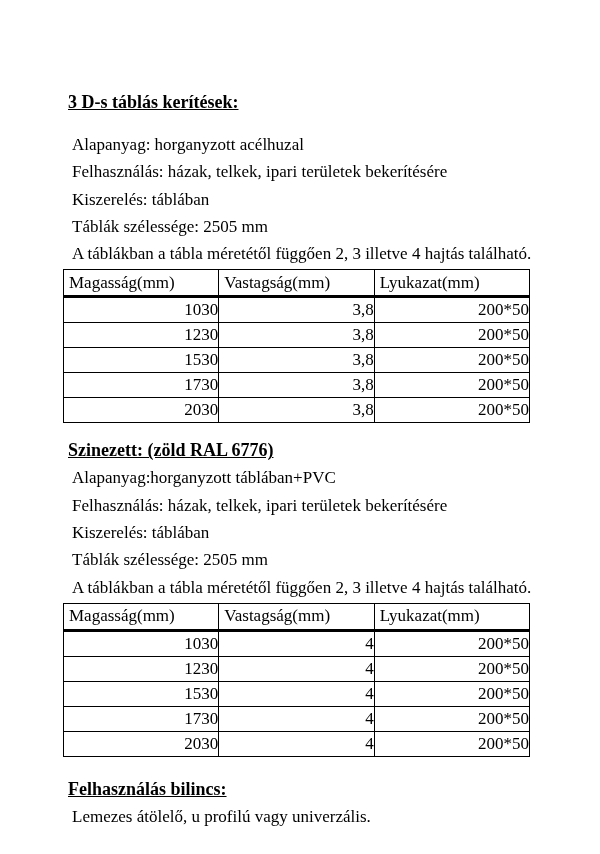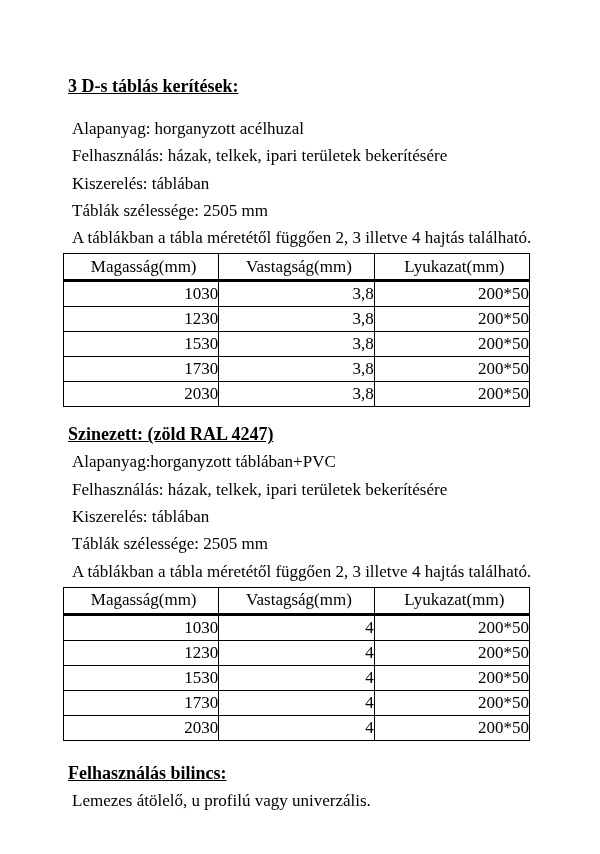--- a/index.html
+++ b/index.html
@@ -12,21 +12,21 @@
     color: #000000;
     padding: 74px 52px 0 68px;
     font-family: "Liberation Serif", "DejaVu Serif", serif;
     overflow: hidden;
   }
   .doc-title {
     font-size: 18px;
     line-height: 24px;
     font-weight: bold;
     text-decoration: underline;
-    margin: 0 0 19px 0;
+    margin: 16px 0 19px 0;
   }
   section { margin: 0; }
   .heading {
     font-size: 18px;
     line-height: 24px;
     font-weight: bold;
     text-decoration: underline;
     margin: 0;
   }
   .line {
@@ -44,21 +44,21 @@
   .spec th, .spec td {
     border: 1px solid #000000;
     font-size: 17px;
     font-weight: normal;
     padding: 0;
     height: 24px;
     overflow: hidden;
     white-space: nowrap;
   }
   .spec thead th {
-    text-align: center;
+    text-align: left;
     padding-left: 5px;
     height: 25px;
     border-bottom: 3px solid #000000;
   }
   .spec td { text-align: right; }
   .gap-sm { margin-top: 15px; }
   .gap-md { margin-top: 20px; }
 </style>
 </head>
 <body>
@@ -106,21 +106,21 @@
         <tr>
           <td>2030</td>
           <td>3,8</td>
           <td>200*50</td>
         </tr>
       </tbody>
     </table>
   </section>
 
   <section class="gap-sm">
-    <h2 class="heading">Szinezett: (zöld RAL 4247)</h2>
+    <h2 class="heading">Szinezett: (zöld RAL 6776)</h2>
     <p class="line">Alapanyag:horganyzott táblában+PVC</p>
     <p class="line">Felhasználás: házak, telkek, ipari területek bekerítésére</p>
     <p class="line">Kiszerelés: táblában</p>
     <p class="line">Táblák szélessége: 2505 mm</p>
     <p class="line">A táblákban a tábla méretétől függően 2, 3 illetve 4 hajtás található.</p>
 
     <table class="spec">
       <thead>
         <tr>
           <th>Magasság(mm)</th>

